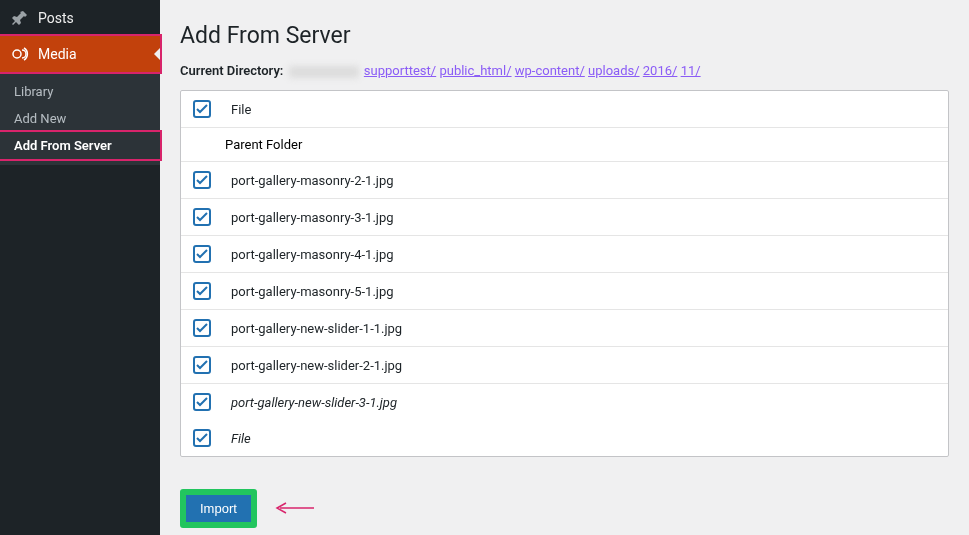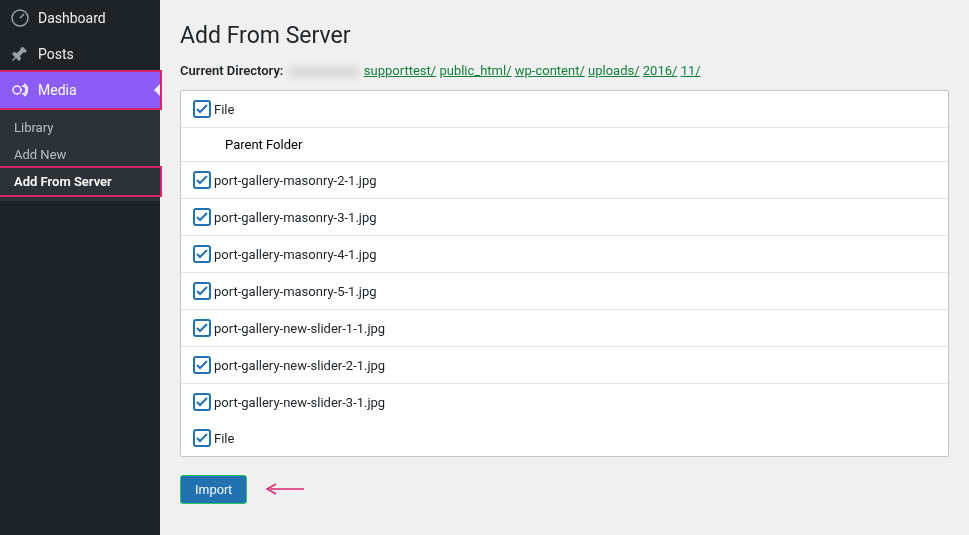--- a/index.html
+++ b/index.html
@@ -21,21 +21,21 @@
     }
     .sidebar-item {
       display: flex;
       align-items: center;
       padding: 8px 10px;
       color: #eee;
       cursor: pointer;
       position: relative;
     }
     .sidebar-item.current {
-      background: #8b5cf6;
+      background: #c2410c;
       color: #fff;
     }
     .sidebar-item.current::after {
       content: '';
       position: absolute;
       right: 0;
       top: 50%;
       transform: translateY(-50%);
       border: 6px solid transparent;
       border-right-color: #f0f0f1;
@@ -74,21 +74,21 @@
       font-weight: 400;
       margin: 12px 0 14px 0;
       color: #1d2327;
     }
     .dirline {
       font-size: 13px;
       color: #1d2327;
       margin-bottom: 12px;
     }
     .dirline strong { font-weight: 600; }
-    .dirline a { color: #15803d; text-decoration: underline; cursor: pointer; }
+    .dirline a { color: #8b5cf6; text-decoration: underline; cursor: pointer; }
     .blur-chip {
       display: inline-block;
       width: 70px;
       height: 12px;
       background: #dcdcdc;
       border-radius: 2px;
       filter: blur(3px);
       vertical-align: middle;
       margin: 0 2px;
     }
@@ -96,68 +96,59 @@
       width: 100%;
       border: 1px solid #c3c4c7;
       border-radius: 2px;
       background: #fff;
     }
     .ft-row {
       display: flex;
       align-items: center;
       border-bottom: 1px solid #e5e5e5;
       padding: 9px 12px;
-      gap: 3px;
-    }
-    .ft-row:last-child { border-bottom: none; }
+      gap: 20px;
+    }
+    .ft-row:last-child { border-bottom: none; font-style: italic; }
     .ft-header { font-weight: 400; }
     .checkbox {
       width: 18px;
       height: 18px;
       border: 2px solid #2271b1;
       border-radius: 3px;
       display: flex;
       align-items: center;
       justify-content: center;
       flex-shrink: 0;
       cursor: pointer;
     }
     .checkbox svg { width: 12px; height: 12px; }
     .ft-parent { color: #2271b1; }
     .ft-parent .ft-cell { padding-left: 32px; cursor: pointer; }
     .ft-cell { font-size: 13px; color: #1d2327; }
     .import-btn {
-      margin-top: 18px;
+      margin-top: 32px;
       background: #2271b1;
       color: #fff;
-      border: 1px solid #22c55e;
+      border: 6px solid #22c55e;
       padding: 6px 14px;
       border-radius: 3px;
       font-size: 13px;
       cursor: pointer;
     }
     .annot-arrow {
       display: inline-block;
       vertical-align: middle;
       margin-left: 14px;
     }
   </style>
 </head>
 <body>
 
 <div class="sidebar">
-  <div class="sidebar-item">
-    <span class="sidebar-icon">
-      <svg viewBox="0 0 20 20" fill="currentColor">
-          <circle cx="10" cy="10" r="8" fill="none" stroke="currentColor" stroke-width="1.5"></circle>
-          <line x1="10" y1="10" x2="14" y2="6" stroke="currentColor" stroke-width="1.5"></line>
-        </svg>
-    </span>
-    <span class="label">Dashboard</span>
-  </div>
   <div class="sidebar-item">
     <span class="sidebar-icon">
       <svg viewBox="0 0 20 20" fill="currentColor">
           <path d="M13 3l4 4-2 2-1-1-4 4 1 3-2 2-3-3-3 3-1-1 3-3-3-3 2-2 3 1 4-4-1-1z"></path>
         </svg>
     </span>
     <span class="label">Posts</span>
   </div>
   <div class="sidebar-item current annot-highlight-media">
     <span class="sidebar-icon">

